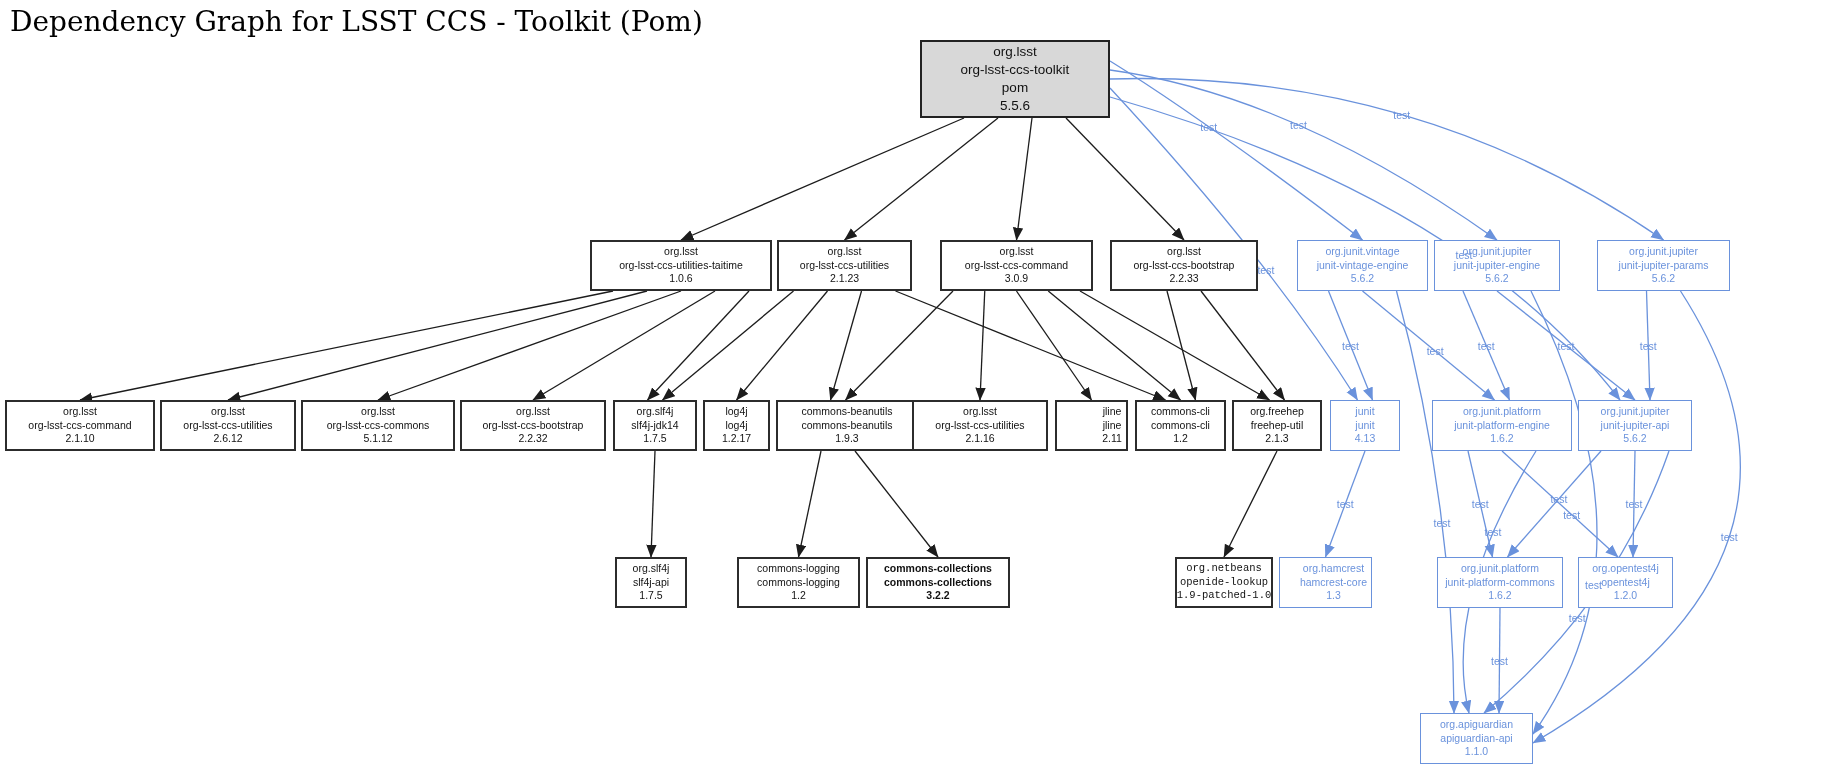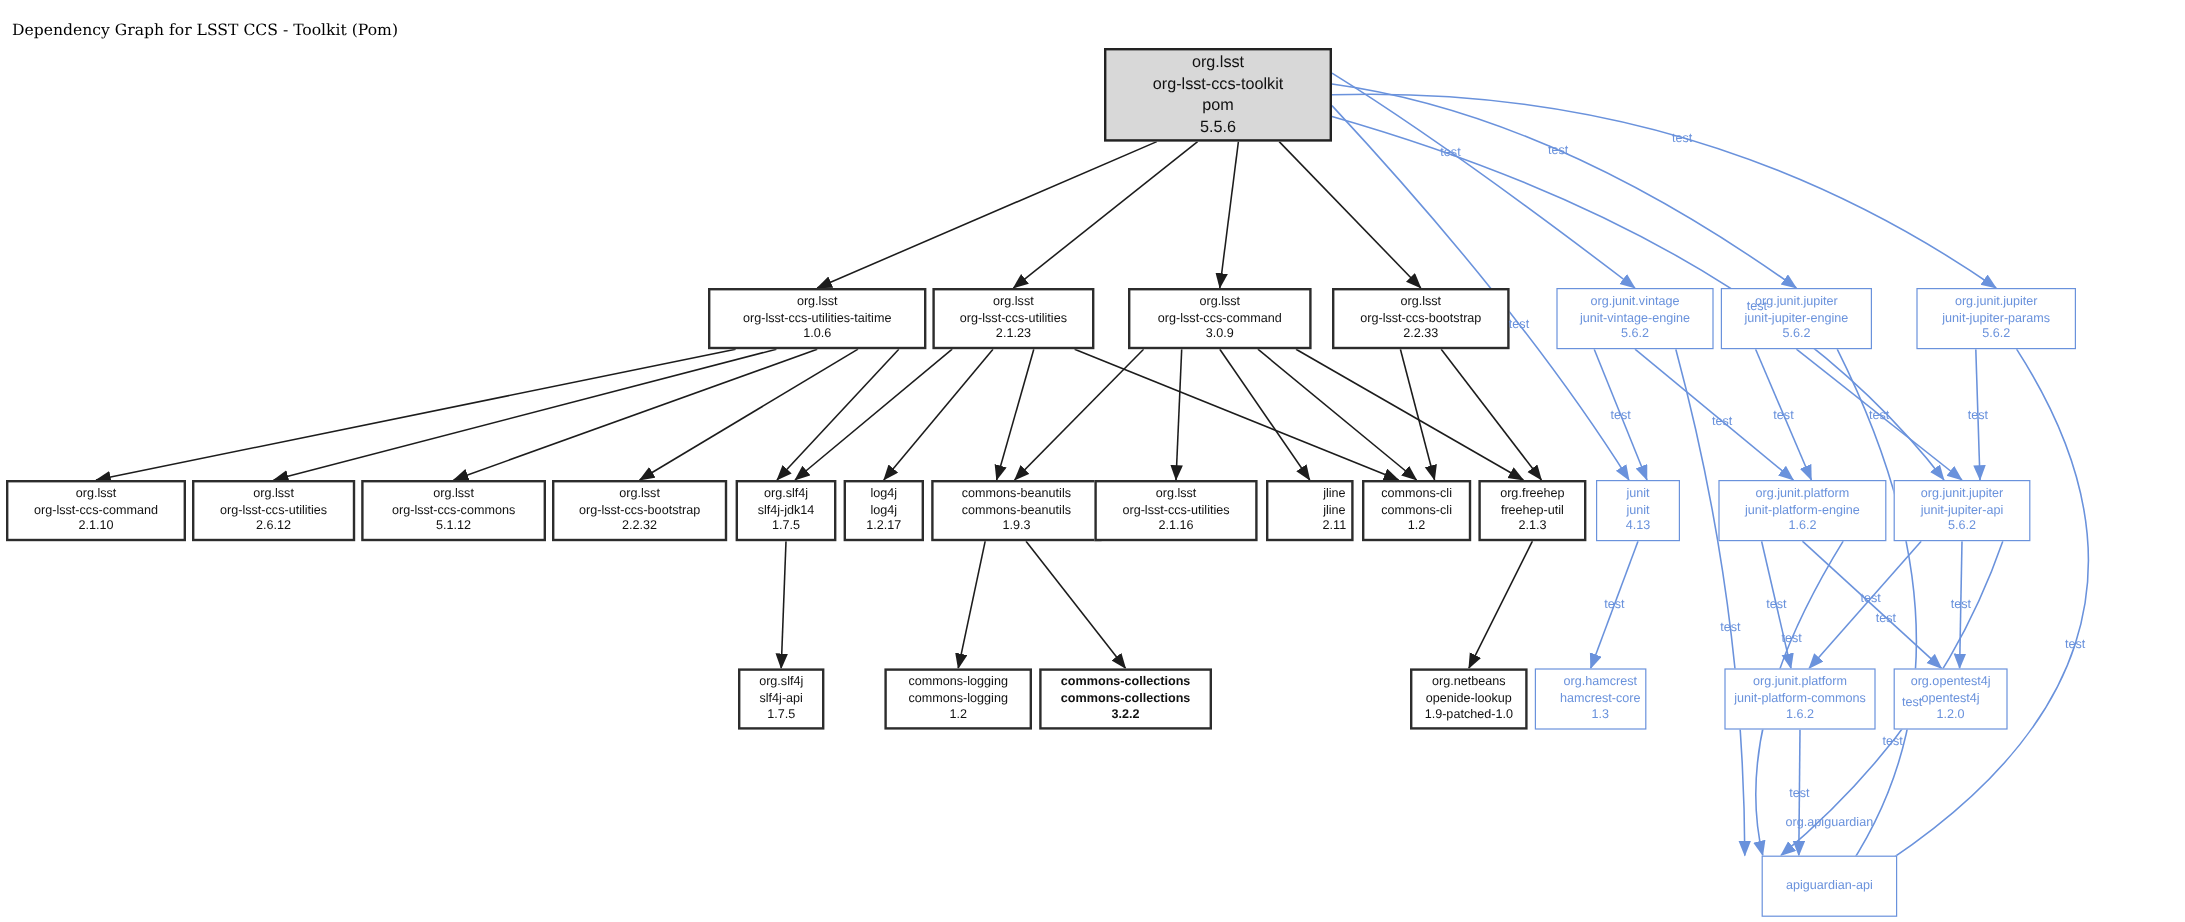--- a/index.html
+++ b/index.html
@@ -1,19 +1,19 @@
 <!DOCTYPE html>
 <html><head>
 <meta charset="utf-8">
 <style>
   html,body{margin:0;padding:0;background:#ffffff;}
   .canvas{position:relative;width:1821px;height:768px;background:#ffffff;overflow:hidden;
           font-family:"Liberation Sans",sans-serif;}
-  .graph-title{position:absolute;left:10px;top:18px;font-family:"DejaVu Serif",serif;
-               font-size:13px;color:#000;white-space:nowrap;}
+  .graph-title{position:absolute;left:10px;top:5px;font-family:"DejaVu Serif",serif;
+               font-size:28px;color:#000;white-space:nowrap;}
   .edges-svg{position:absolute;left:0;top:0;}
   .node{position:absolute;box-sizing:border-box;background:#ffffff;border:2px solid #2c2c2c;
         display:flex;flex-direction:column;align-items:center;justify-content:center;
         text-align:center;font-size:10.5px;line-height:1.32;color:#111;}
   .node span{white-space:nowrap;display:block;}
   .node.test{border:1.5px solid #6a92dc;color:#6a92dc;}
   .node.root{background:#d8d8d8;font-size:13.5px;line-height:1.35;border:2px solid #222;}
   .edge-label{position:absolute;font-size:10.5px;color:#6a92dc;transform:translate(-50%,-50%);
               white-space:nowrap;}
 </style>
@@ -196,41 +196,41 @@
     <div class="node " style="left: 737px; top: 557px; width: 123px; height: 51px;">
       <span>commons-logging</span>
       <span>commons-logging</span>
       <span>1.2</span>
     </div>
     <div class="node " style="left: 866px; top: 557px; width: 144px; height: 51px; font-weight: bold;">
       <span>commons-collections</span>
       <span>commons-collections</span>
       <span>3.2.2</span>
     </div>
-    <div class="node " style="left: 1175px; top: 557px; width: 98px; height: 51px;">
+    <div class="node " style="left: 1175px; top: 557px; width: 98px; height: 51px; font-family: Liberation Mono, monospace;">
       <span>org.netbeans</span>
       <span>openide-lookup</span>
       <span>1.9-patched-1.0</span>
     </div>
     <div class="node test" style="left: 1279px; top: 557px; width: 93px; height: 51px; padding-left: 16px;">
       <span>org.hamcrest</span>
       <span>hamcrest-core</span>
       <span>1.3</span>
     </div>
     <div class="node test" style="left: 1437px; top: 557px; width: 126px; height: 51px;">
       <span>org.junit.platform</span>
       <span>junit-platform-commons</span>
       <span>1.6.2</span>
     </div>
     <div class="node test" style="left: 1578px; top: 557px; width: 95px; height: 51px;">
       <span>org.opentest4j</span>
       <span>opentest4j</span>
       <span>1.2.0</span>
     </div>
-    <div class="node test" style="left: 1468px; top: 713px; width: 113px; height: 51px; gap: 39px;">
+    <div class="node test" style="left: 1420px; top: 713px; width: 113px; height: 51px;">
       <span>org.apiguardian</span>
       <span>apiguardian-api</span>
       <span>1.1.0</span>
     </div>
     <div class="edge-label" style="left: 1208.78px; top: 126.7px;">test</div>
     <div class="edge-label" style="left: 1298.5px; top: 125px;">test</div>
     <div class="edge-label" style="left: 1401.75px; top: 114.5px;">test</div>
     <div class="edge-label" style="left: 1265.85px; top: 270.112px;">test</div>
     <div class="edge-label" style="left: 1464px; top: 254.8px;">test</div>
     <div class="edge-label" style="left: 1350.5px; top: 345.5px;">test</div>

